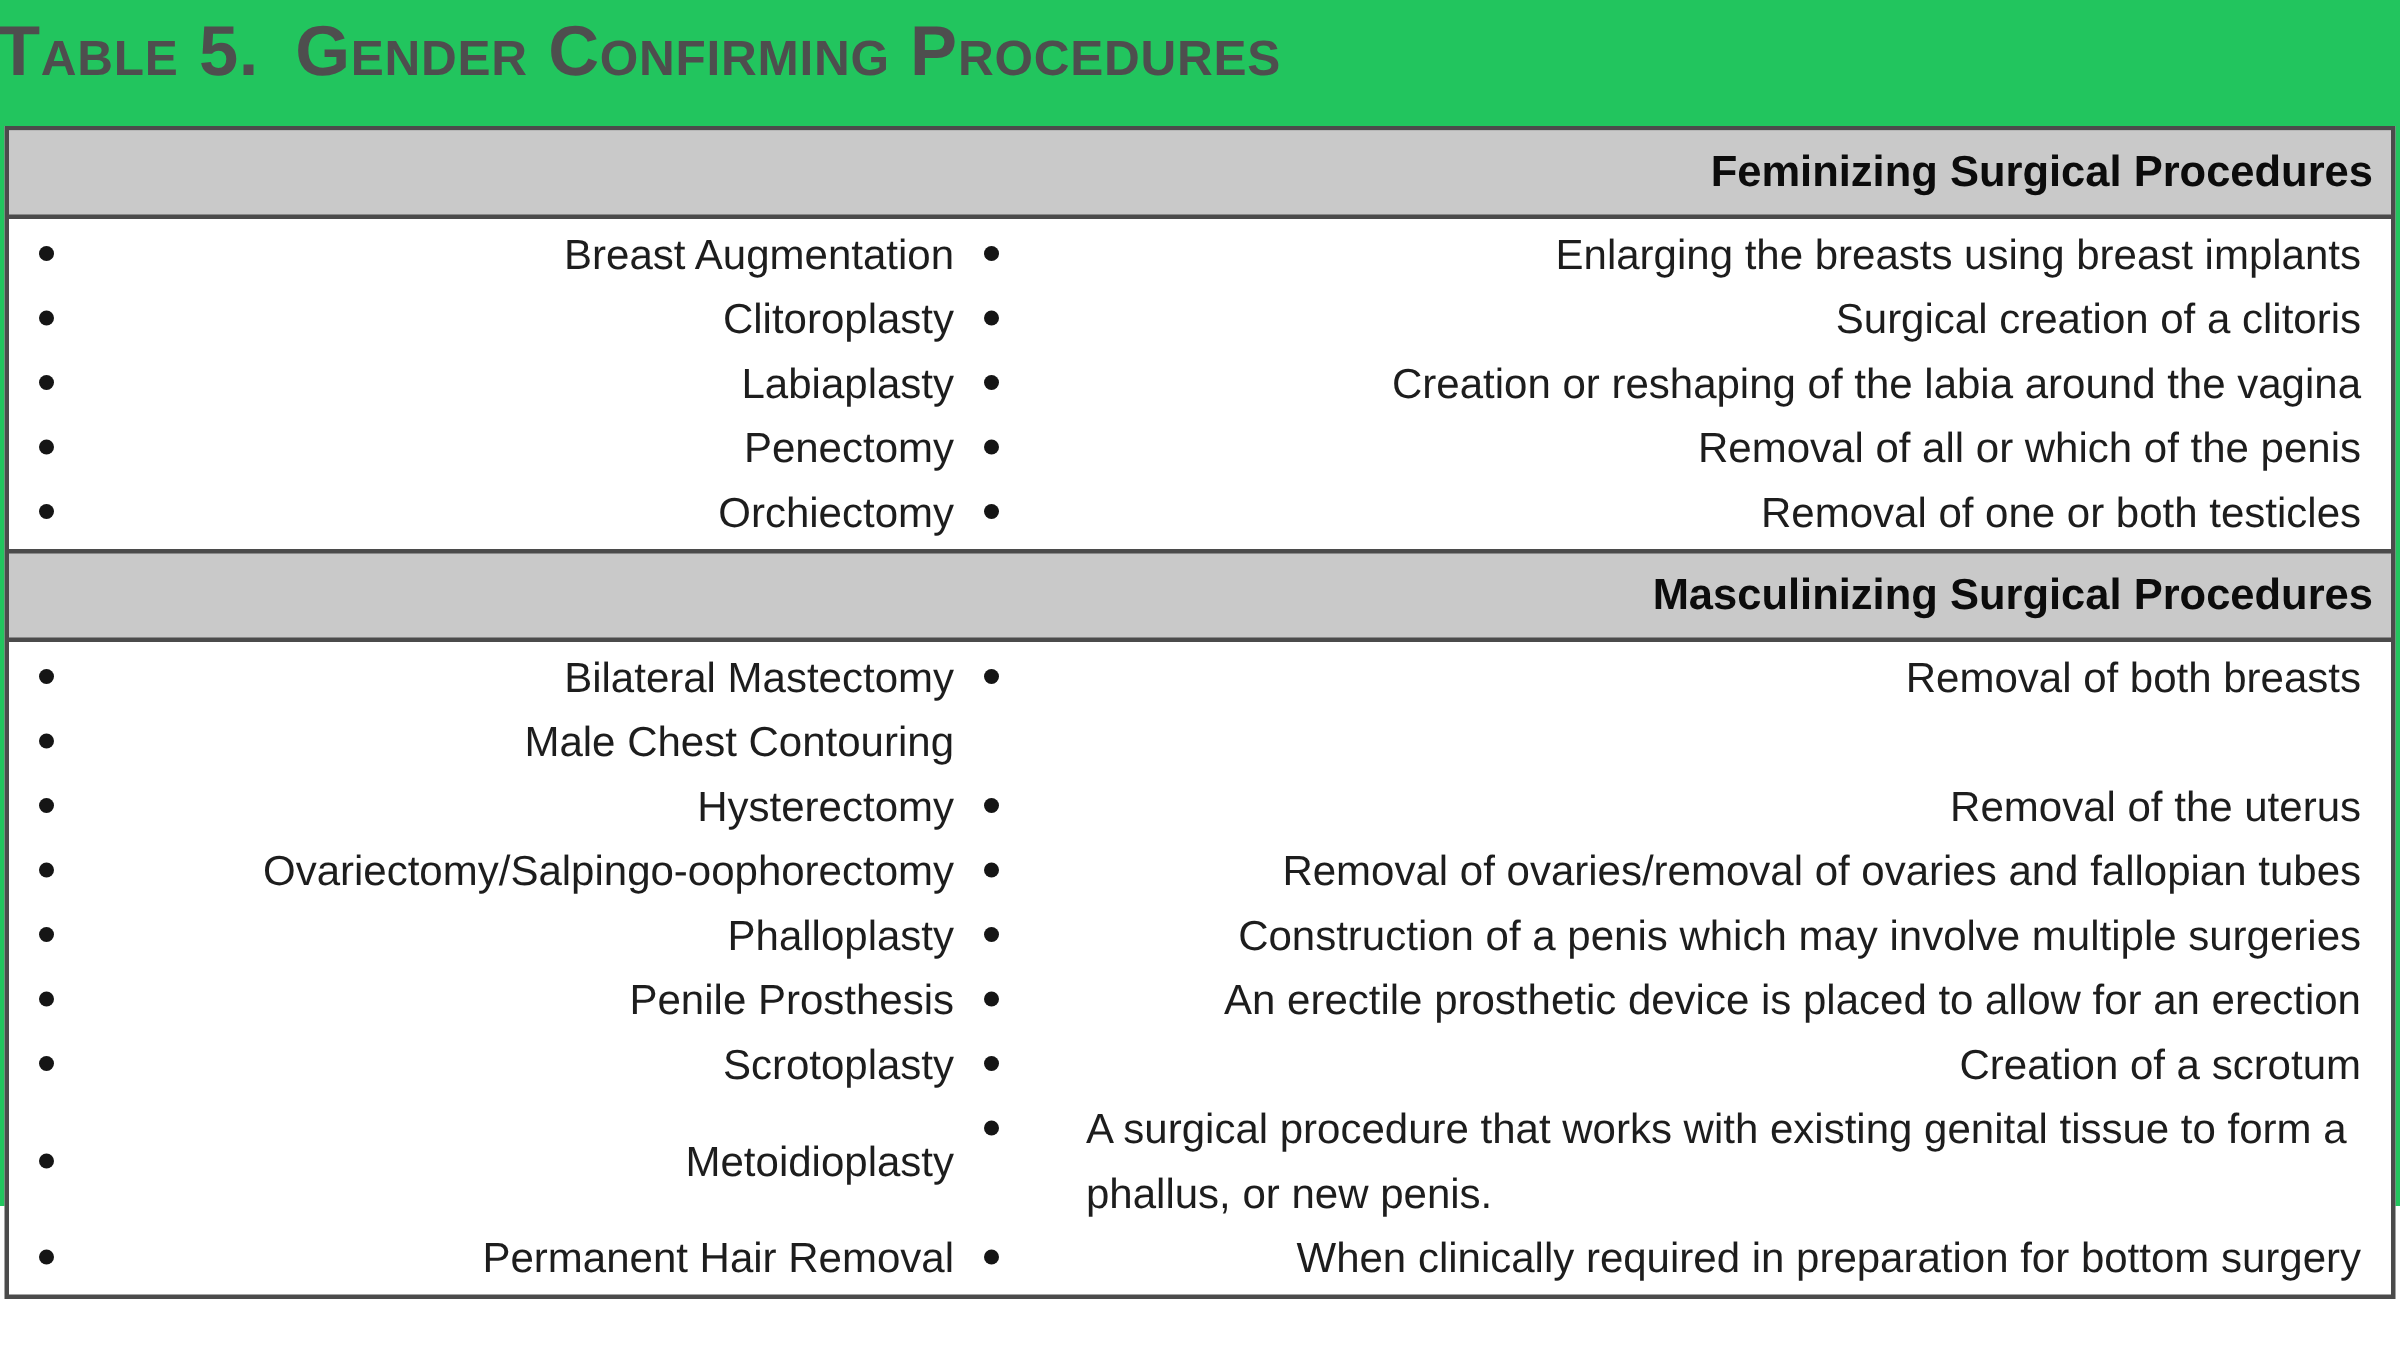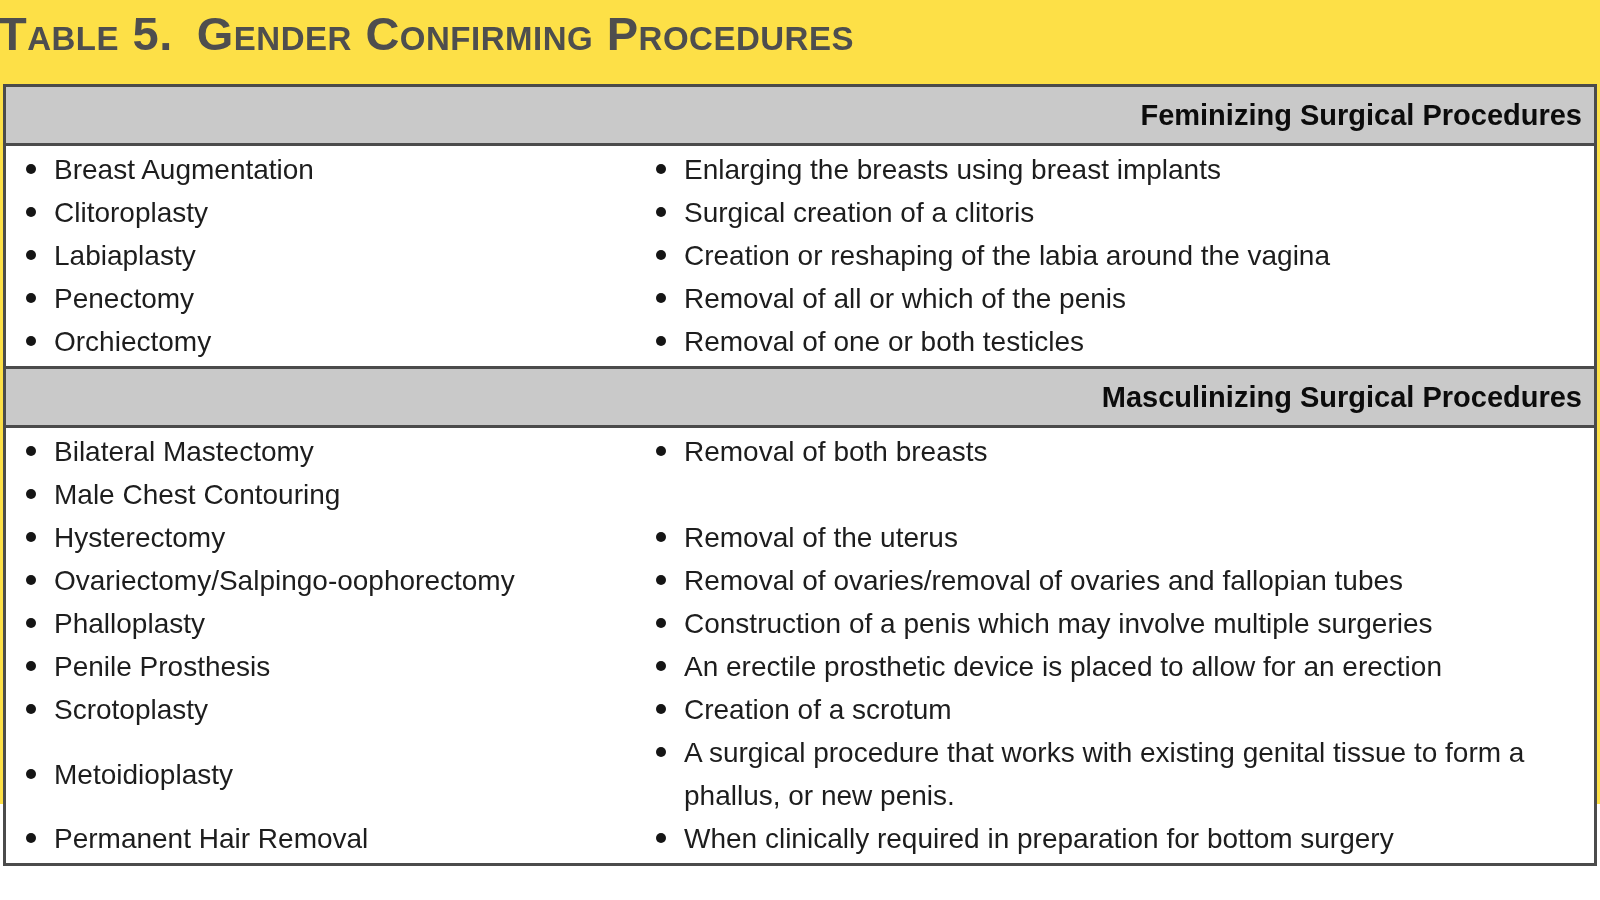--- a/index.html
+++ b/index.html
@@ -7,21 +7,21 @@
     --border:#4b4b4b;
     --title:#4e4e4e;
     --text:#1d1d1d;
   }
   *{margin:0;padding:0;box-sizing:border-box;}
   html,body{background:#ffffff;}
   body{
     width:1600px;height:900px;overflow:hidden;
     font-family:"Liberation Sans","DejaVu Sans",sans-serif;
   }
-  .page{position:relative;width:1600px;height:804px;background:#fde047;}
+  .page{position:relative;width:1600px;height:804px;background:#22c55e;}
 
   
   .caption{
     position:absolute;left:-2px;top:6px;
     display:flex;gap:24px;
     font-variant:small-caps;
     font-weight:bold;
     font-size:47px;
     letter-spacing:0.5px;
     color:var(--title);
@@ -53,22 +53,23 @@
   .row{
     display:grid;
     grid-template-columns:630px 1fr;
     align-items:center;
     min-height:43px;
   }
   .cell{
     display:flex;
     align-items:flex-start;
     padding-left:20px;
-  }
-  .cell.right{padding-right:30px;}
+    justify-content:space-between;
+  }
+  .cell.right{padding-right:20px;}
   .bullet{
     flex:0 0 auto;
     width:10px;height:10px;border-radius:50%;
     background:#151515;
     margin:16px 18px 0 0;
   }
   .txt{
     font-size:28px;
     line-height:43px;
     color:var(--text);

